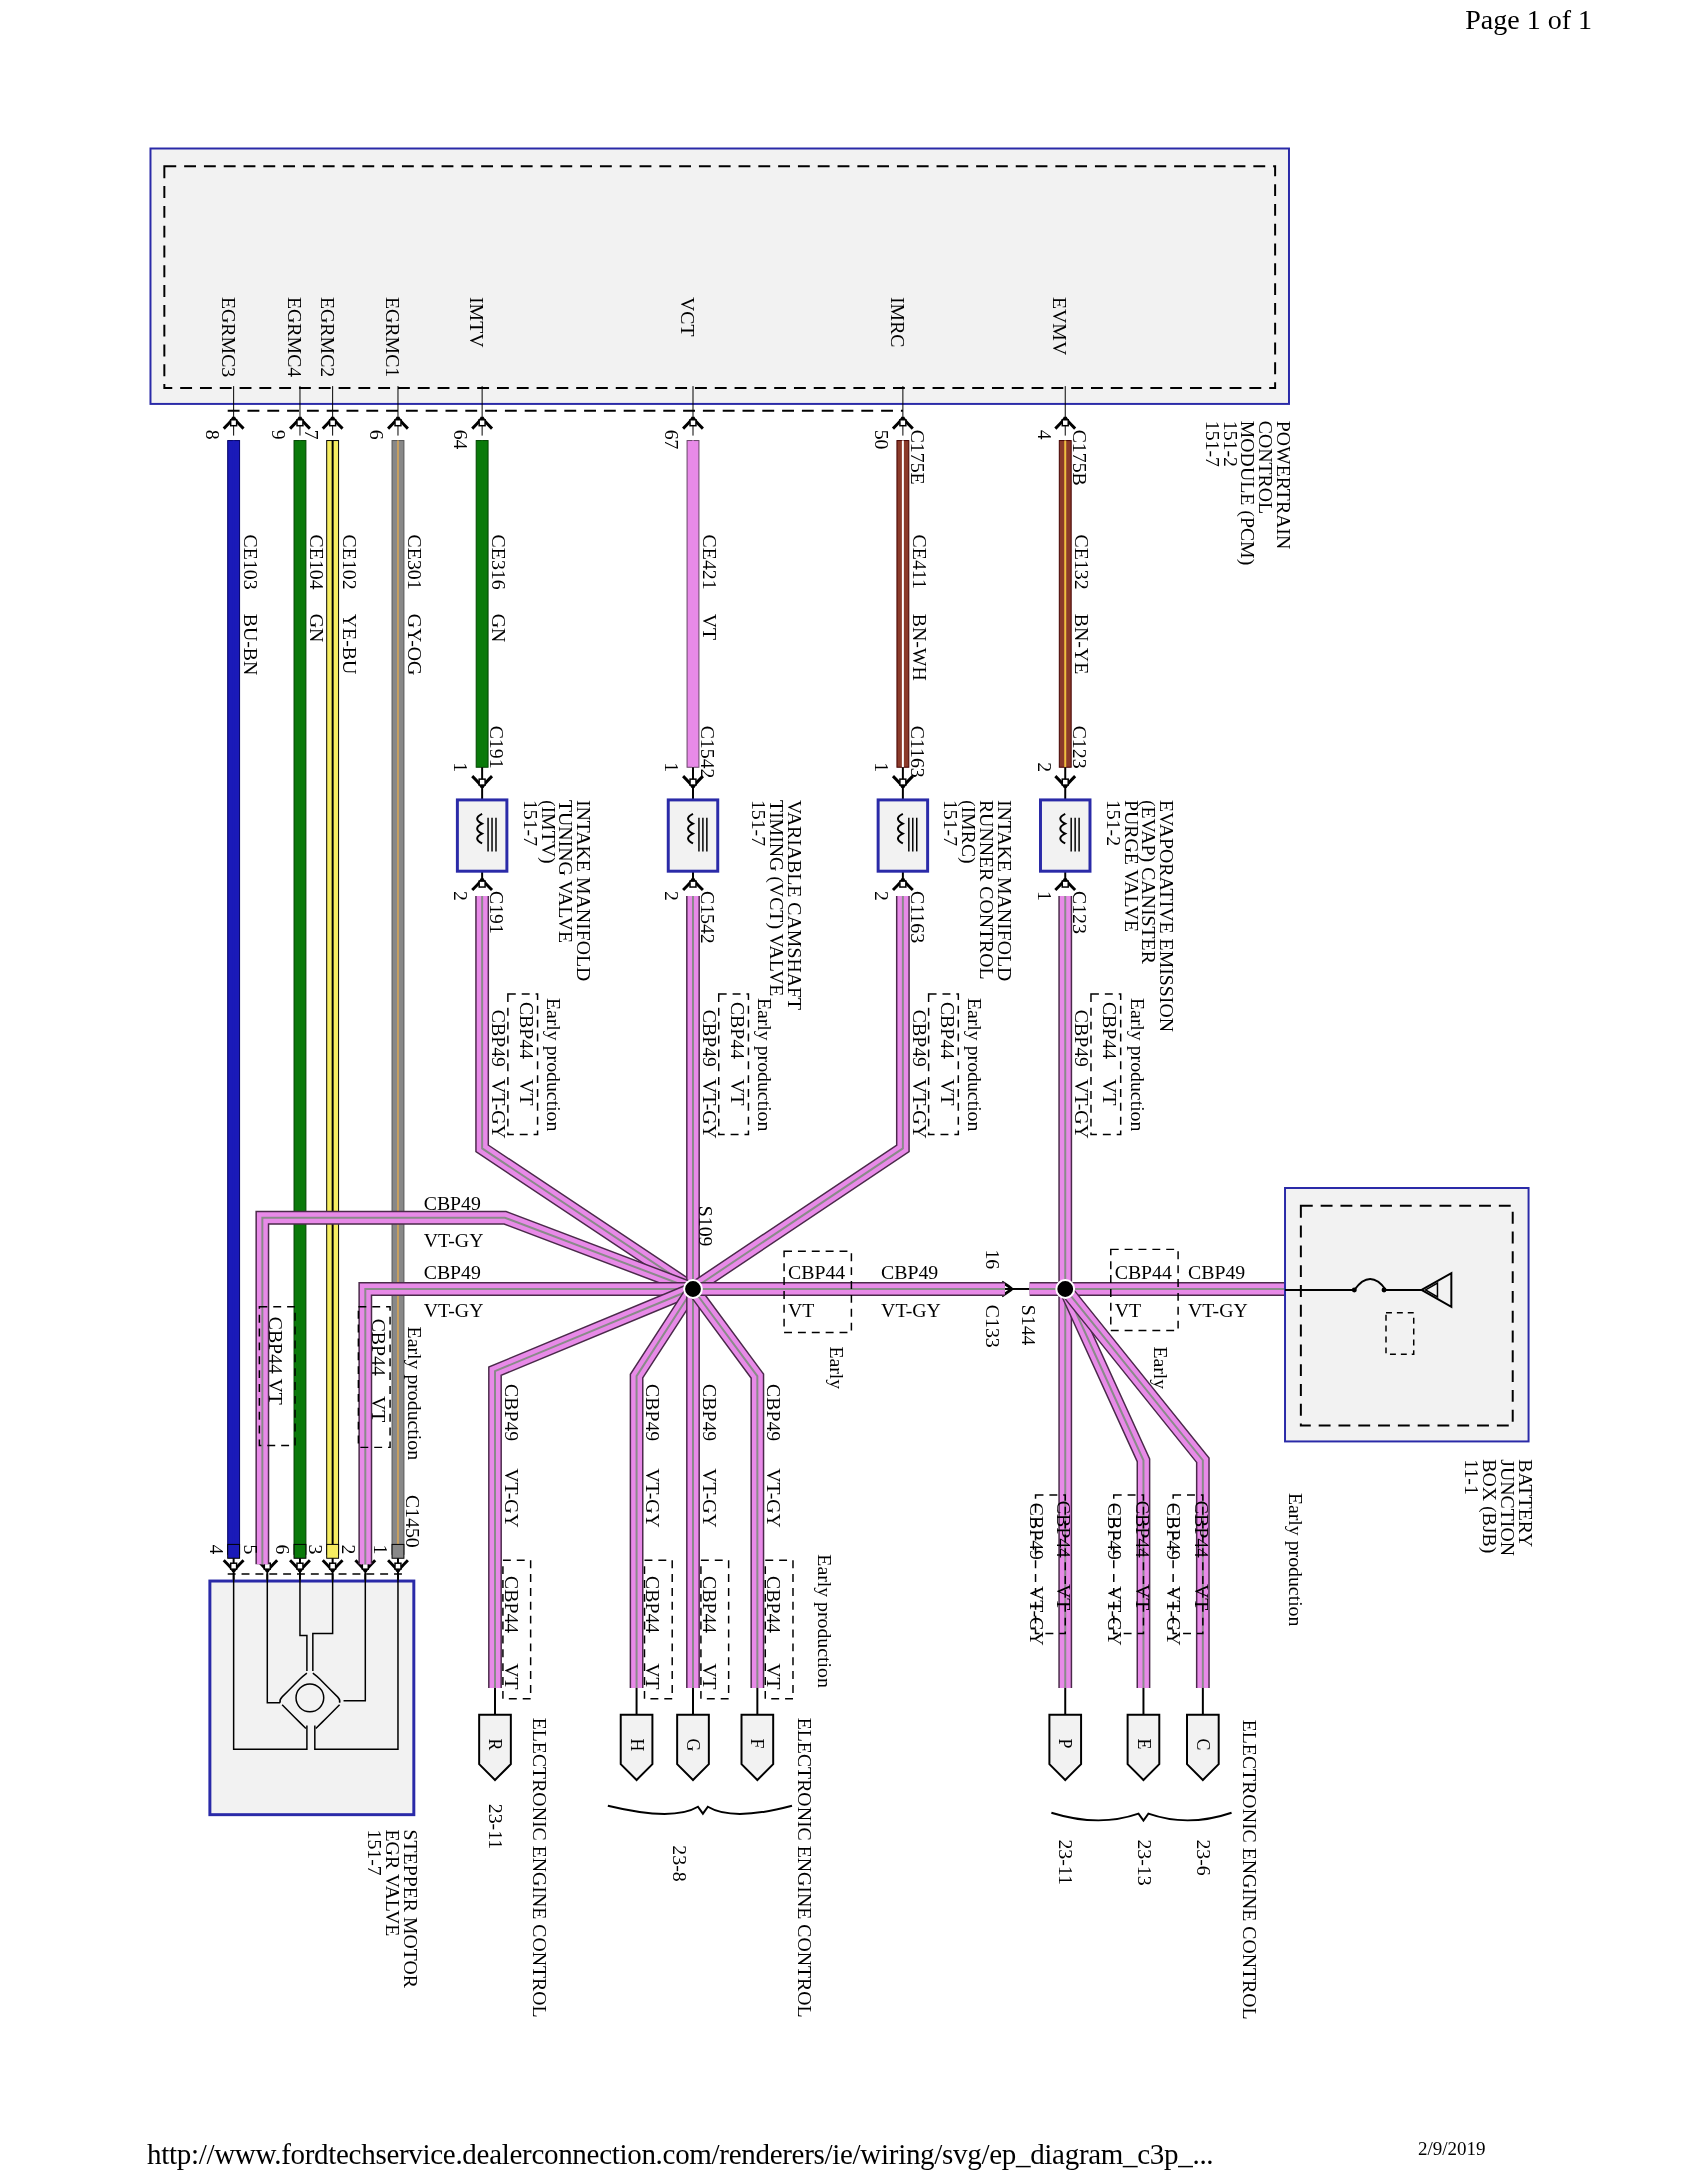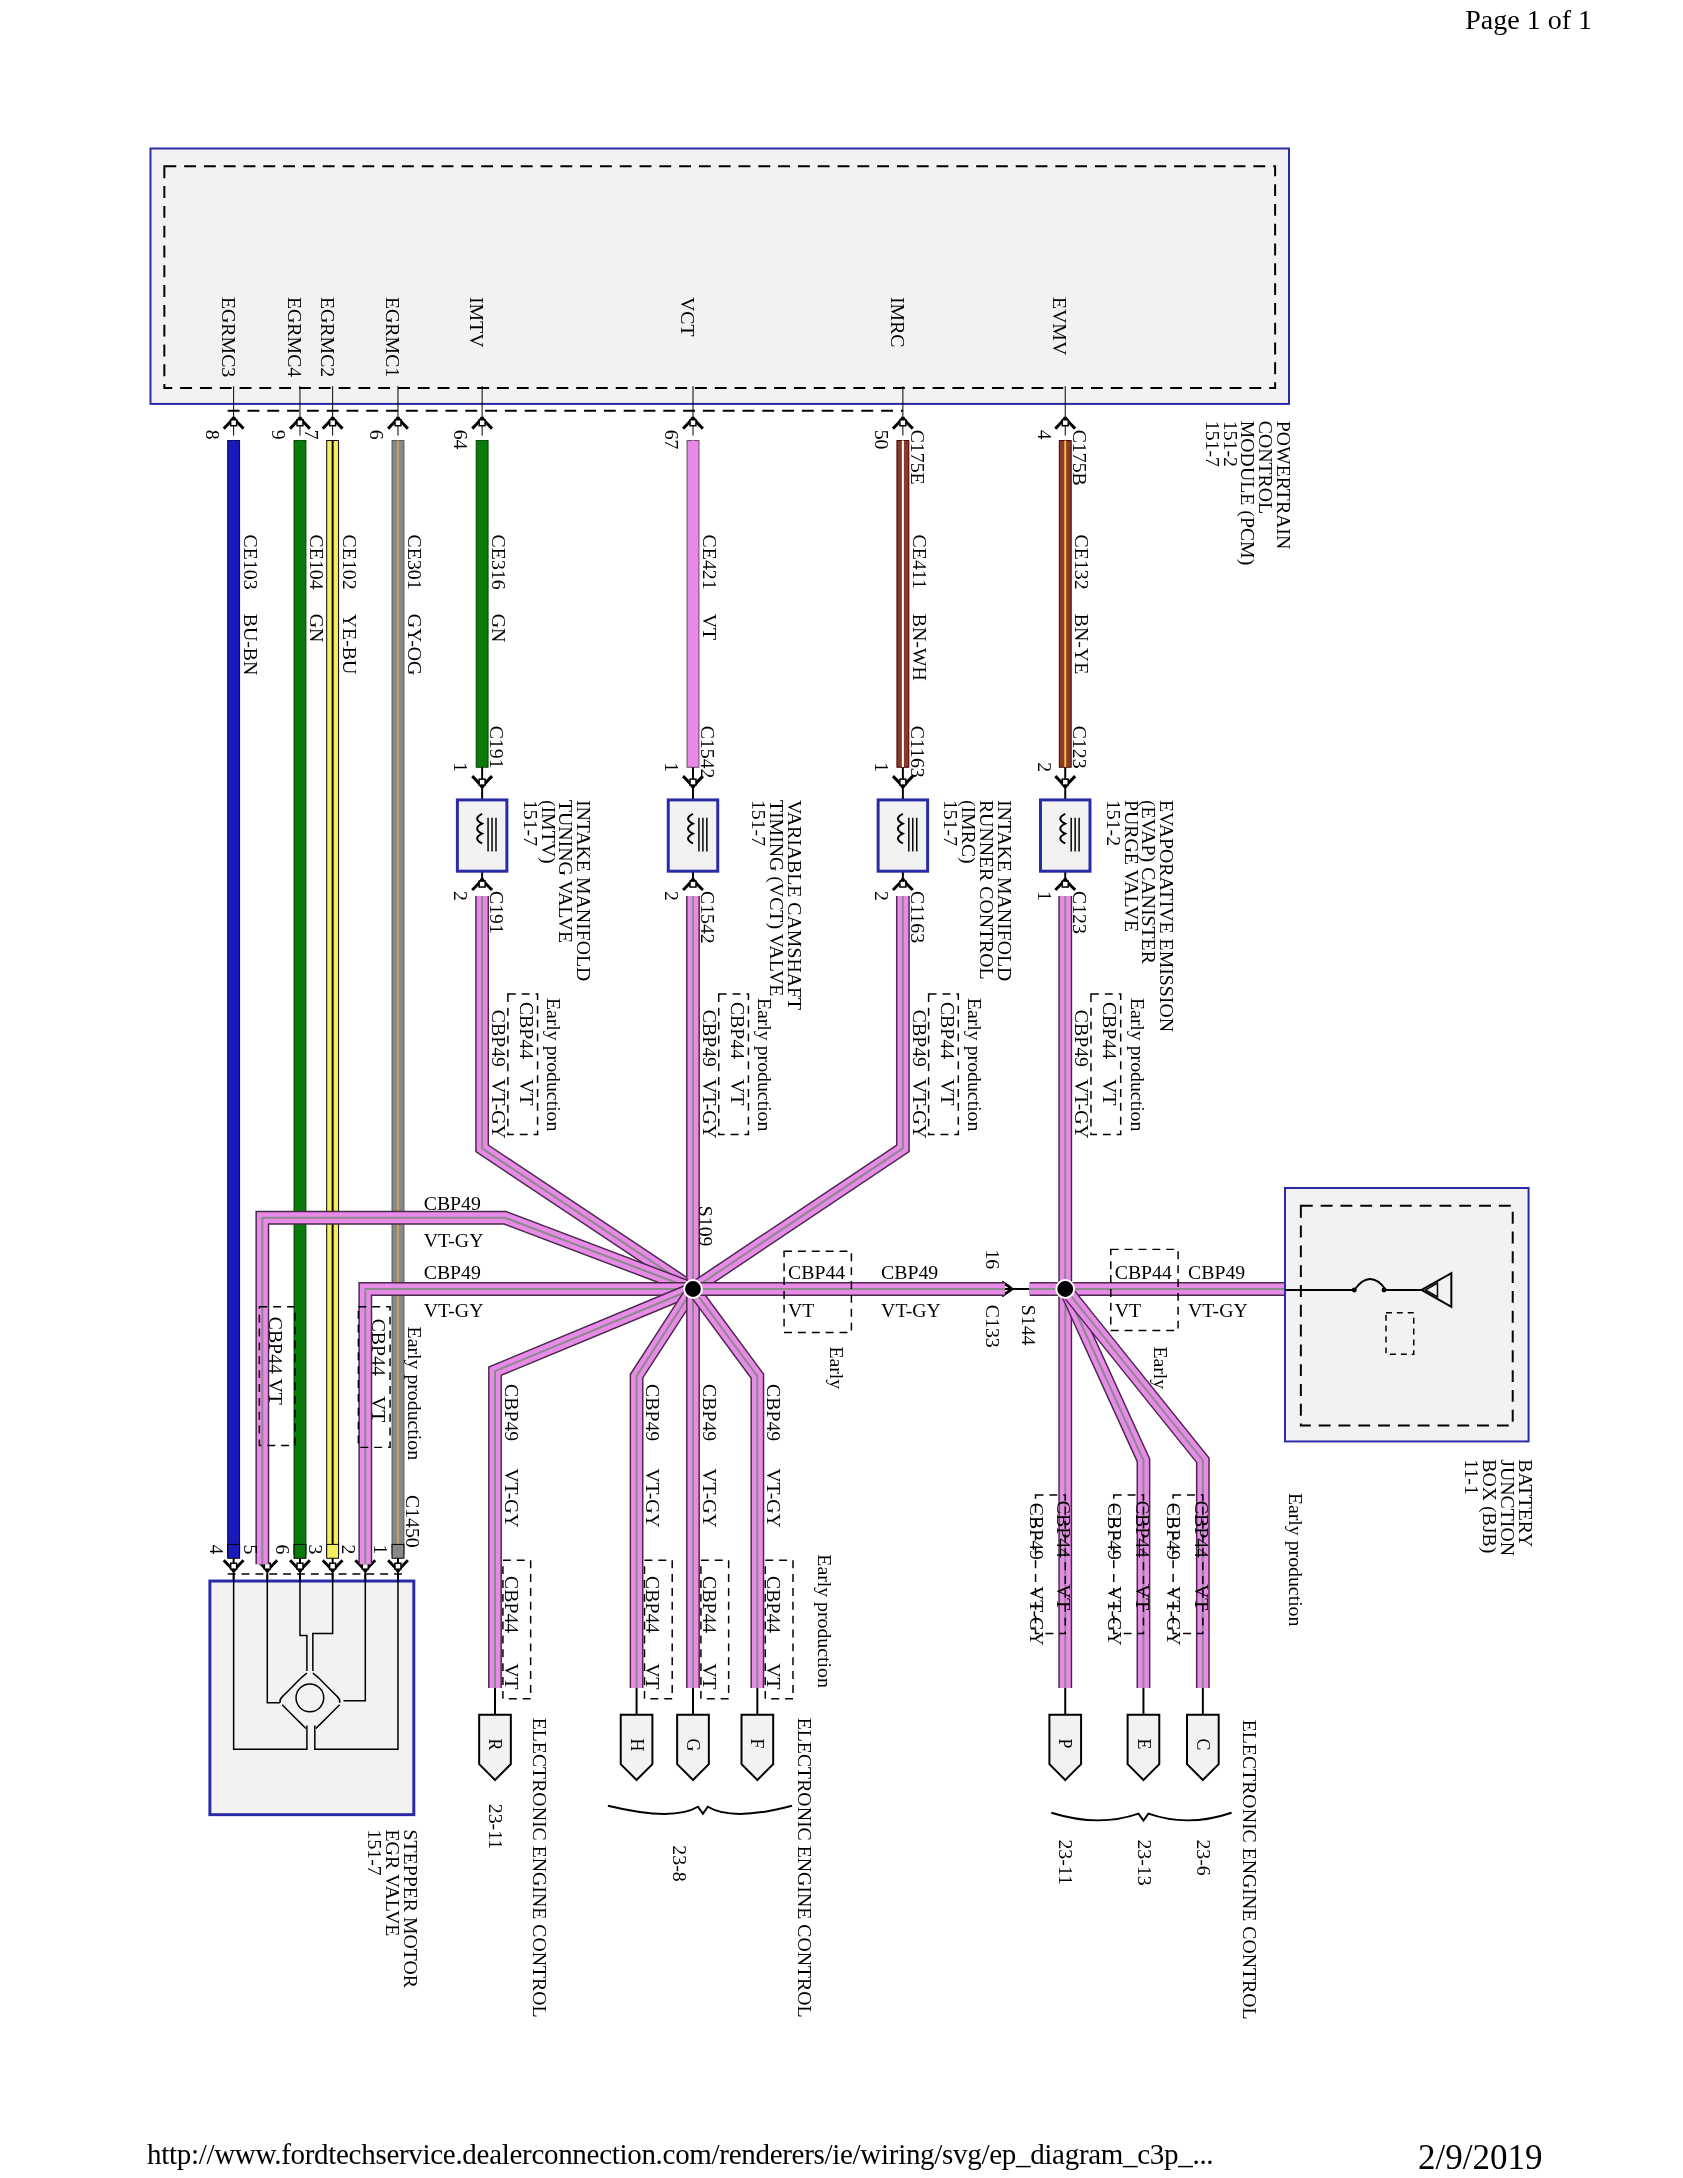--- a/index.html
+++ b/index.html
@@ -1,20 +1,20 @@
 <!DOCTYPE html>
 <html><head>
 <meta charset="utf-8">
 <style>
   html, body { margin:0; padding:0; background:#ffffff; }
   body { width:1683px; height:2178px; position:relative; overflow:hidden;
          font-family:"Liberation Serif", "DejaVu Serif", serif; color:#000; }
   #page-num { position:absolute; top:4px; right:91px; font-size:28px; }
   #footer-url { position:absolute; top:2138px; left:147px; font-size:29px; letter-spacing:-0.3px; }
-  #footer-date { position:absolute; top:2138px; left:1418px; font-size:35px;text-align:center; }
+  #footer-date { position:absolute; top:2138px; left:1418px; font-size:19px;text-align:center; }
   svg#diagram { position:absolute; left:0; top:0; }
   svg text { font-family:"Liberation Serif", "DejaVu Serif", serif; fill:#000; }
 </style>
 </head>
 <body>
 
 <div id="page-num">Page 1 of 1</div>
 
 <svg id="diagram" width="1683" height="2178" viewBox="0 0 1700 2200" xmlns="http://www.w3.org/2000/svg">
 

